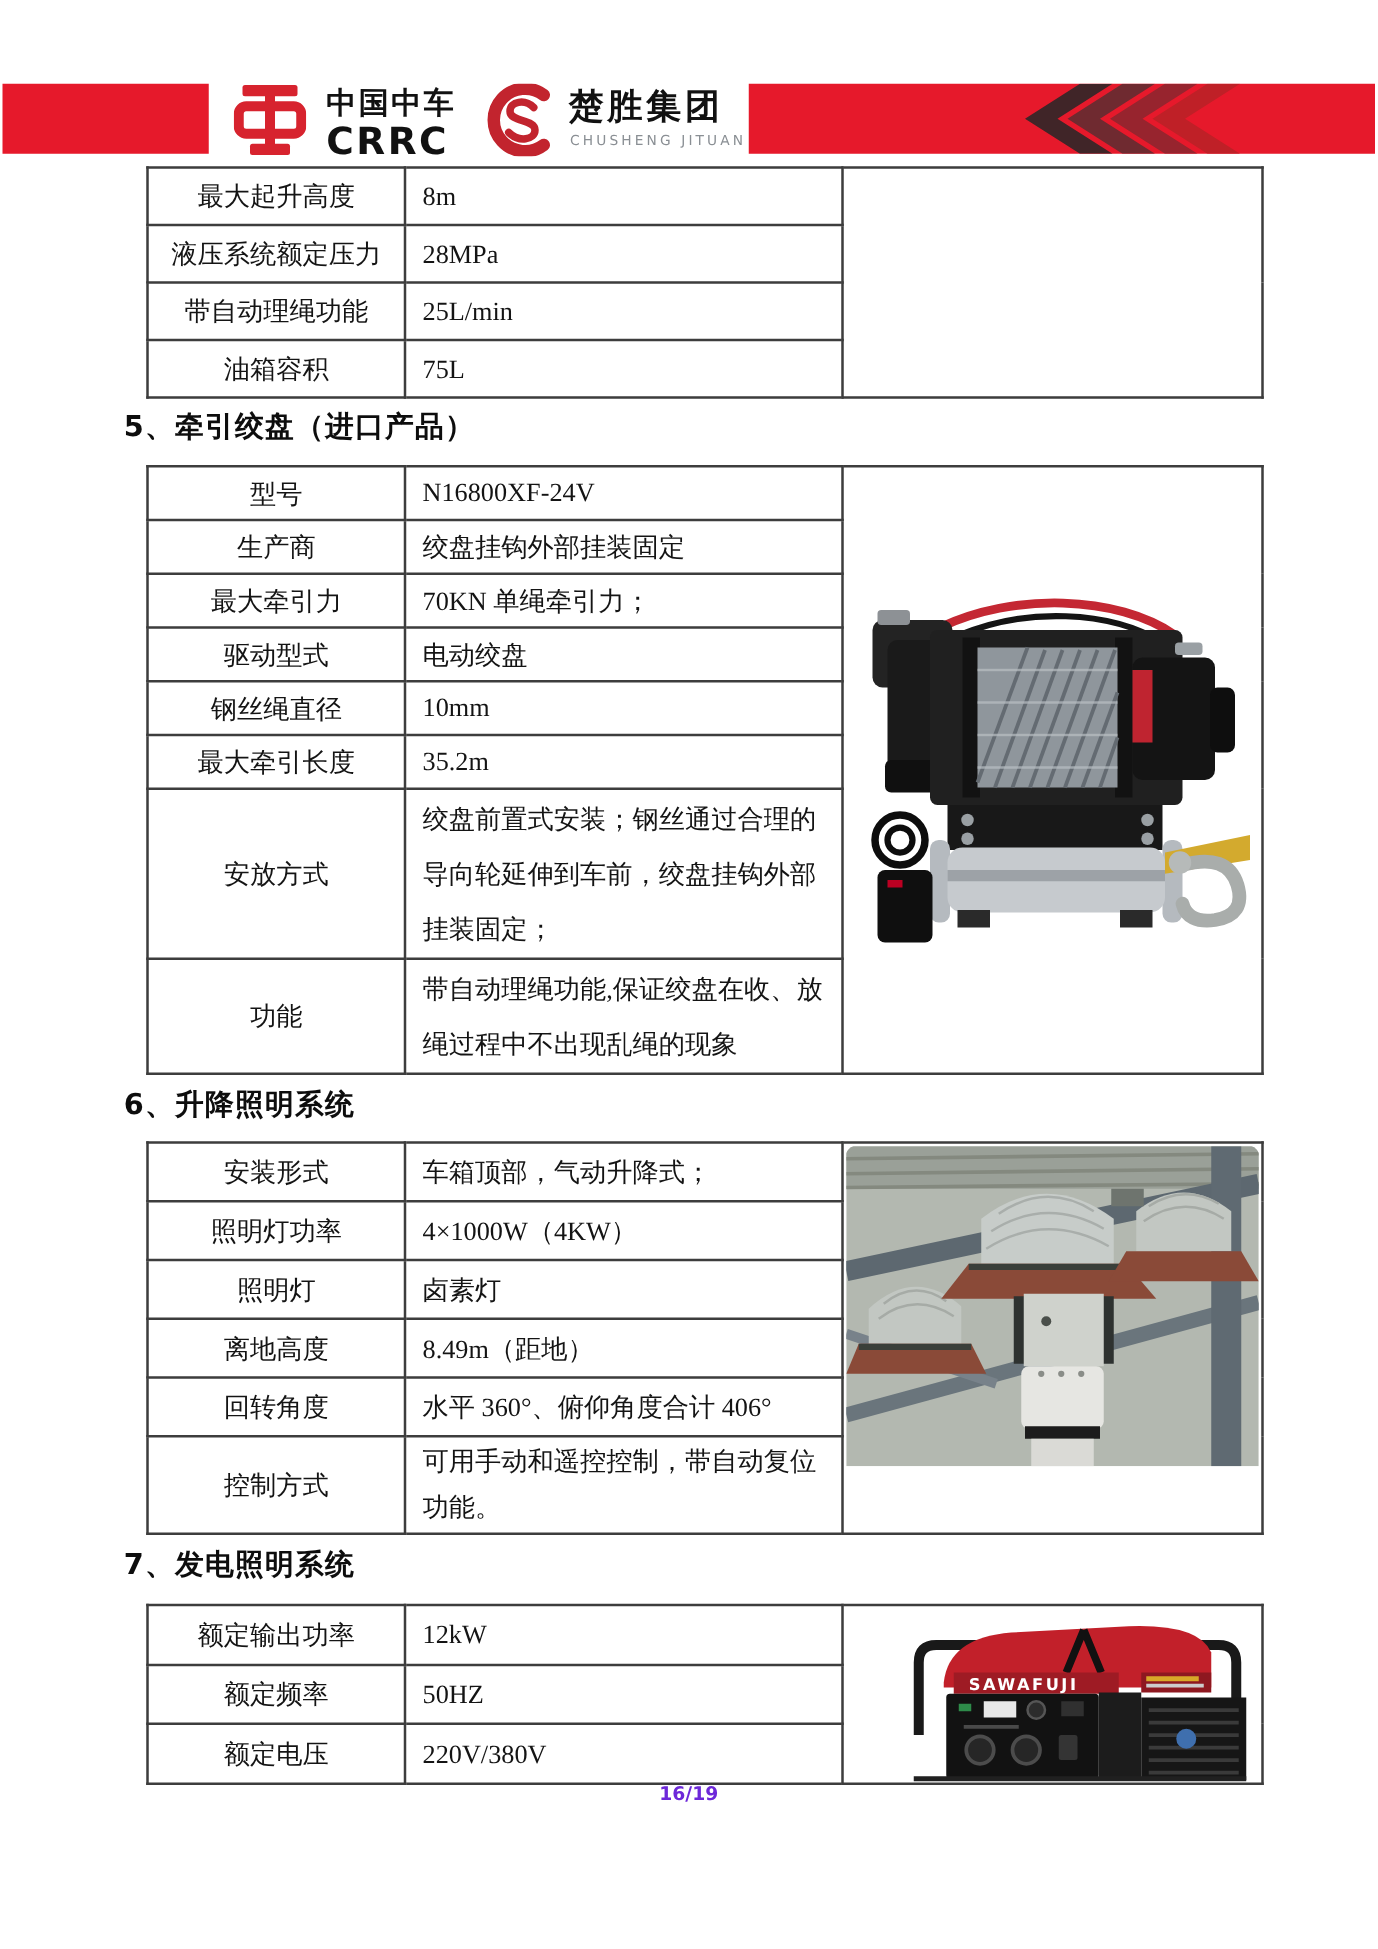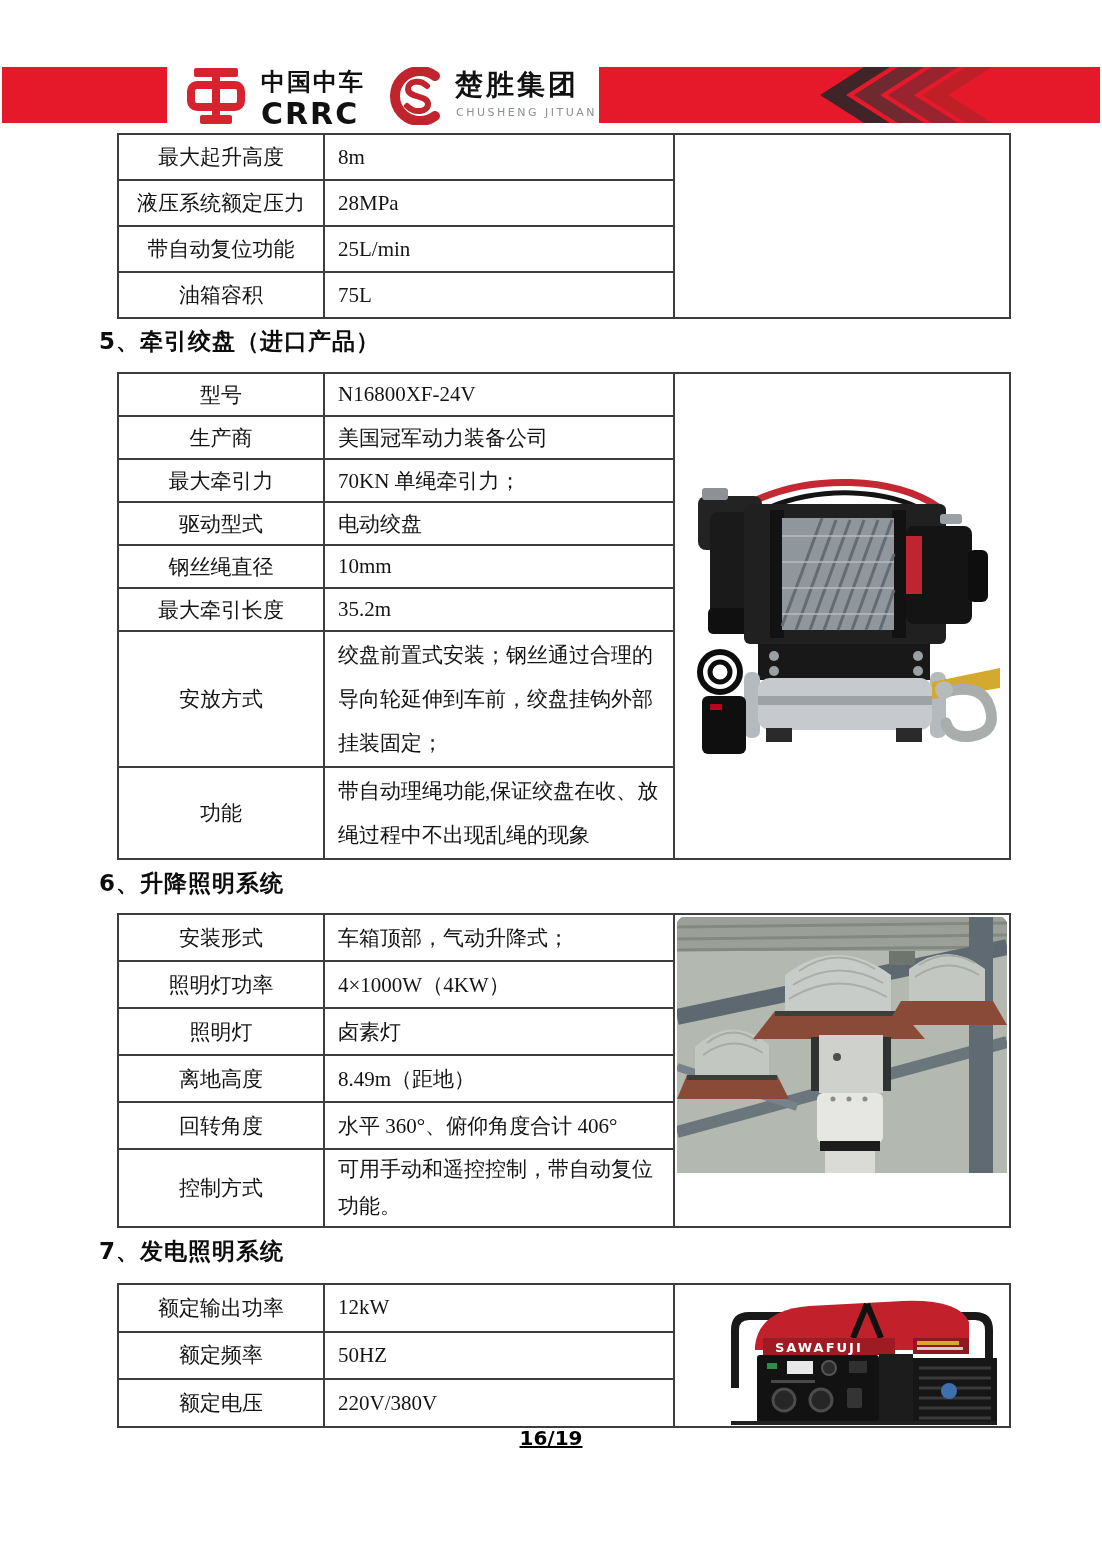--- a/index.html
+++ b/index.html
@@ -28,21 +28,21 @@
   td.imgcell{width:334px;vertical-align:middle;text-align:center;padding:0;}
   td.imgcell-top{width:334px;vertical-align:top;text-align:left;padding:0;border-radius:13px;}
   .ml{line-height:44px;vertical-align:middle;}
   .ml6{line-height:37px;}
   svg{display:block;}
 
   
   .heading{position:absolute;left:99px;font-family:"DejaVu Sans","Liberation Sans",sans-serif;
            font-weight:700;font-size:23px;color:#0d0d0d;letter-spacing:1px;}
   .footer{position:absolute;left:0;top:1426px;width:100%;text-align:center;
-          font-family:"DejaVu Sans","Liberation Sans",sans-serif;font-weight:700;font-size:20px;color:#000000;text-decoration:underline;}
+          font-family:"DejaVu Sans","Liberation Sans",sans-serif;font-weight:700;font-size:15px;color:#6d28d9;}
 </style>
 </head>
 <body>
 
 <div class="page">
 
   <div class="band">
     <svg class="chev" width="180" height="56" viewBox="0 0 180 56">
       <polygon points="0,28 44,0 70,0 26,28 70,56 44,56" fill="#402528"></polygon>
       <polygon points="34,28 78,0 104,0 60,28 104,56 78,56" fill="#6f2a30"></polygon>
@@ -77,21 +77,21 @@
         <tr style="height:46px;">
       <td class="lbl">最大起升高度</td>
       <td class="val">8m</td>
       <td class="imgcell" rowspan="4"></td>
     </tr>
     <tr style="height:46px;padding-left:28px;">
       <td class="lbl">液压系统额定压力</td>
       <td class="val">28MPa</td>
     </tr>
     <tr style="height:46px;">
-      <td class="lbl">带自动复位功能</td>
+      <td class="lbl">带自动理绳功能</td>
       <td class="val">25L/min</td>
     </tr>
     <tr style="height:46px;padding-left:28px;">
       <td class="lbl">油箱容积</td>
       <td class="val">75L</td>
     </tr>
   </tbody>
     </table>
 
   <div class="heading" style="top:326px;">5、牵引绞盘（进口产品）</div>
@@ -158,21 +158,21 @@
           <rect x="28" y="238" width="12" height="6" fill="#b02"></rect>
 
           <polygon points="250,216 318,202 318,222 250,233" fill="#d3aa2e"></polygon>
           <path d="M264,226 q36,-10 44,16 q7,24 -18,28 q-22,3 -26,-13" fill="none" stroke="#a9adab" stroke-width="11" stroke-linecap="round"></path>
           <circle cx="262" cy="224" r="9" fill="#b6bab9"></circle>
         </svg>
       </td>
     </tr>
     <tr style="height:43px;">
       <td class="lbl">生产商</td>
-      <td class="val">美国冠军动力装备公司</td>
+      <td class="val">绞盘挂钩外部挂装固定</td>
     </tr>
     <tr style="height:43px;font-family:Liberation Serif, serif;">
       <td class="lbl">最大牵引力</td>
       <td class="val">70KN 单绳牵引力；</td>
     </tr>
     <tr style="height:43px;">
       <td class="lbl">驱动型式</td>
       <td class="val">电动绞盘</td>
     </tr>
     <tr style="height:43px;">

